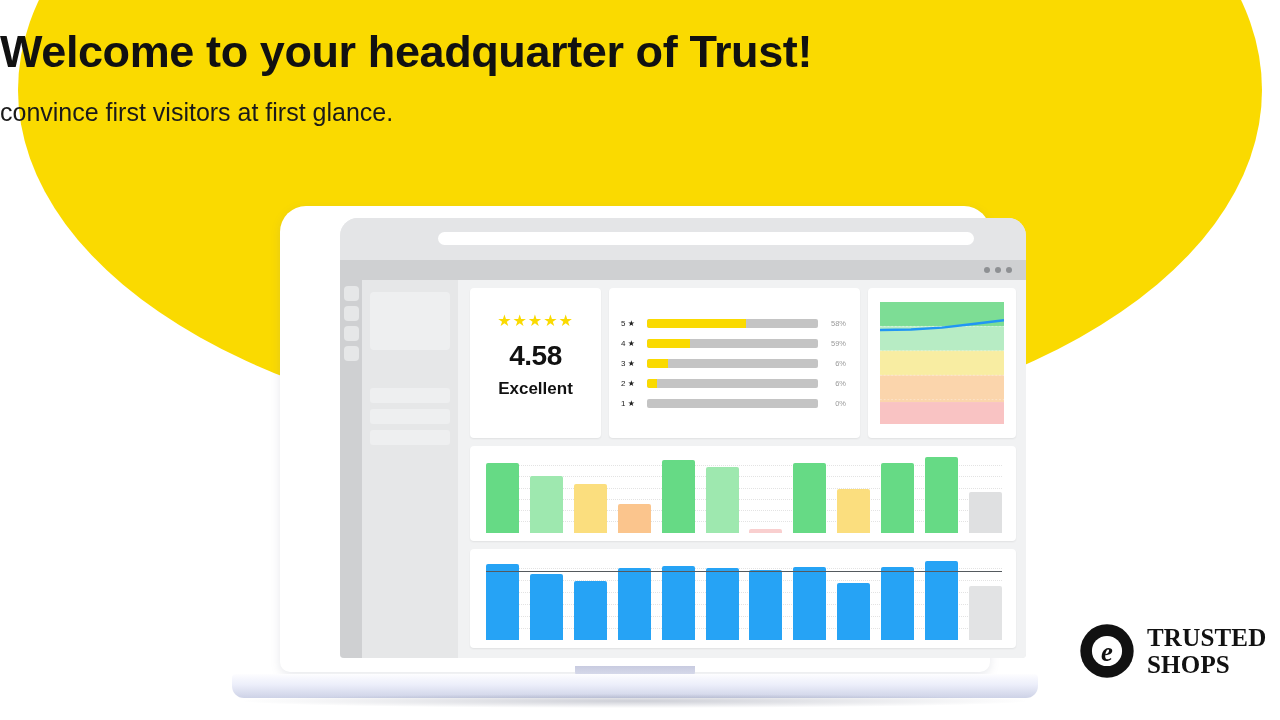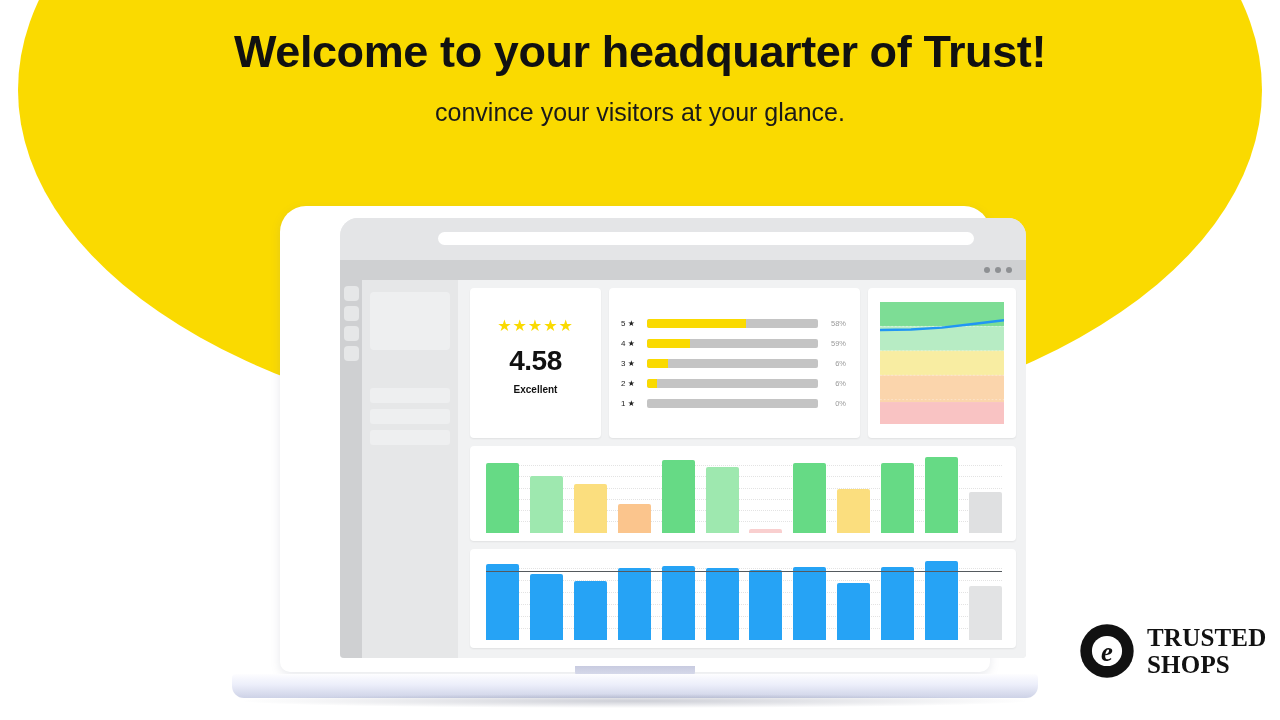--- a/index.html
+++ b/index.html
@@ -16,21 +16,21 @@
     position: absolute;
     left: 18px; top: -260px;
     width: 1244px; height: 700px;
     background: #fada00;
     border-radius: 50%;
   }
 
   
   .headline-wrap {
     position: absolute; left: 0; top: 28px; width: 1280px;
-    text-align: center; z-index: 5;
+    text-align: left; z-index: 5;
   }
   .headline {
     font-size: 45px; font-weight: 700; color: #111111;
     letter-spacing: -0.4px; line-height: 1.06;
   }
   .subline {
     margin-top: 18px;
     font-size: 25px; font-weight: 400; color: #1a1a1a;
     line-height: 1.48;
   }
@@ -94,21 +94,21 @@
     box-shadow: 0 1px 2px rgba(0,0,0,0.07);
   }
 
   
   .card-rating {
     width: 131px; display:flex; flex-direction: column;
     align-items: center; justify-content: center; padding-bottom: 14px;
   }
   .stars { color: #fada00; font-size: 16px; letter-spacing: 1px; line-height: 1; }
   .score { font-size: 28px; font-weight: 700; color: #111; margin-top: 11px; letter-spacing: -0.5px; }
-  .score-label { font-size: 10px; font-weight: 700; color: #111; margin-top: 7px; }
+  .score-label { font-size: 17px; font-weight: 700; color: #111; margin-top: 7px; }
 
   
   .card-breakdown { flex: 1; padding: 14px 14px 14px 12px; display:flex; flex-direction: column; justify-content: center; gap: 11px; }
   .brow { display: flex; align-items: center; gap: 6px; }
   .brow .lab { font-size: 8px; color: #222; width: 20px; white-space: nowrap; }
   .brow .lab b { font-weight: 400; }
   .track { flex: 1; height: 9px; background: #c4c4c4; border-radius: 2px; overflow: hidden; }
   .fill { height: 100%; background: #fada00; border-radius: 2px 0 0 2px; }
   .pct { font-size: 7.5px; color: #9a9a9a; width: 22px; text-align: right; }
 
@@ -161,21 +161,21 @@
 </head>
 <body>
 
 <div id="stage">
 
   <div class="yellow-blob"></div>
 
   <div class="headline-wrap">
     <div class="headline">Welcome to your headquarter of Trust!</div>
     <div class="subline">
-      <div>convince your visitors at your glance.</div>
+      <div>convince first visitors at first glance.</div>
     </div>
   </div>
 
   <div class="laptop">
     <div class="lid">
       <div class="screen">
 
         <div class="chrome-top">
           <div class="urlbar" placeholder=""></div>
         </div>

